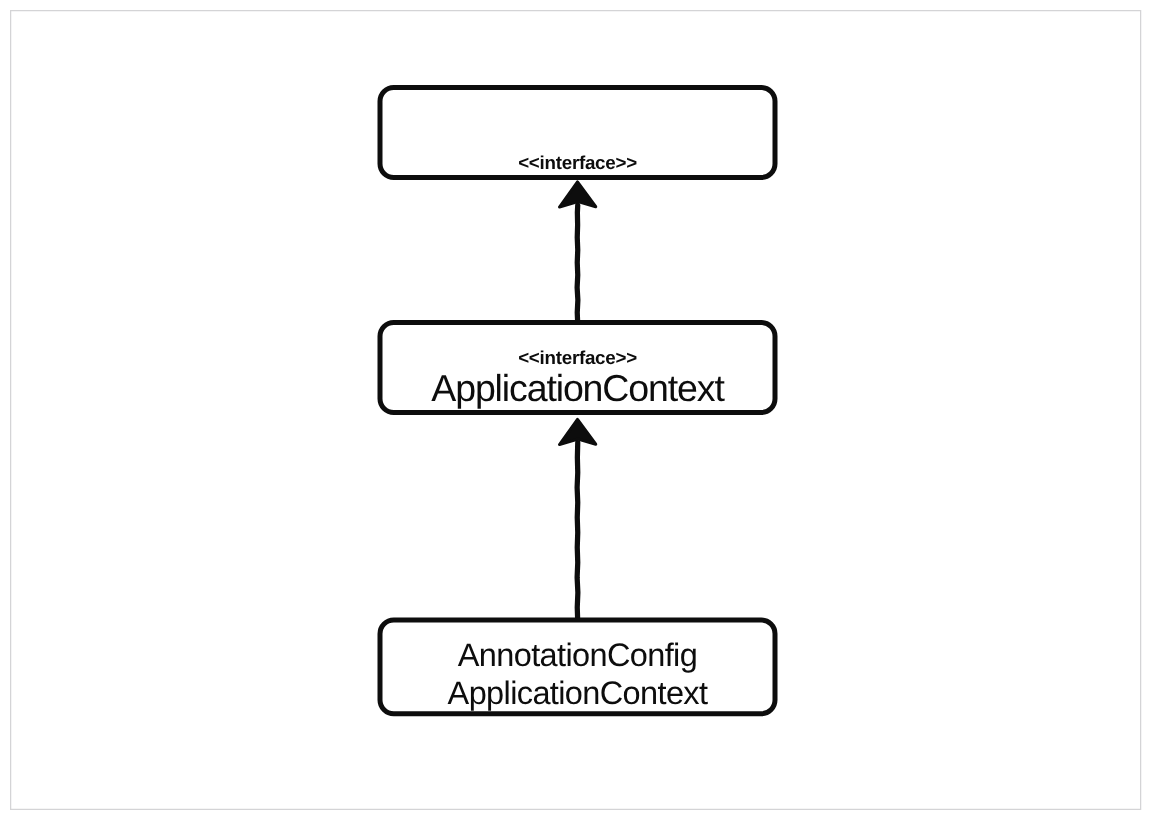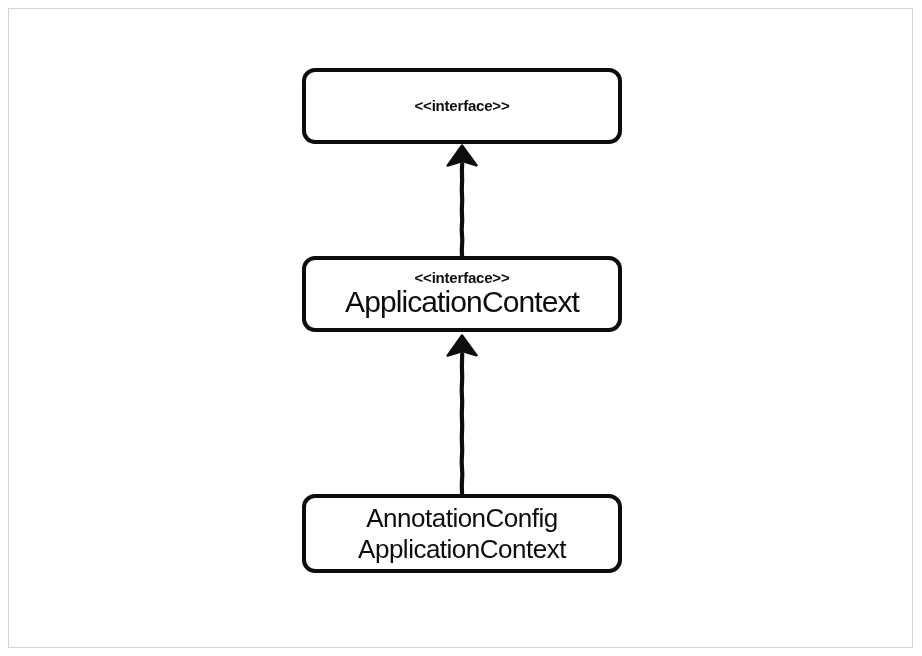--- a/index.html
+++ b/index.html
@@ -38,21 +38,21 @@
   
   .uml-box {
     position: absolute;
     box-sizing: border-box;
     background: #ffffff;
     border: 4px solid #0d0d0d;
     border-radius: 13px;
     display: flex;
     flex-direction: column;
     align-items: center;
-    justify-content: center;
+    justify-content: flex-end;
     text-align: center;
     color: #0d0d0d;
     z-index: 3;
   }
 
   .stereotype {
     font-size: 15px;
     font-weight: bold;
     letter-spacing: -0.2px;
     line-height: 1.05;

